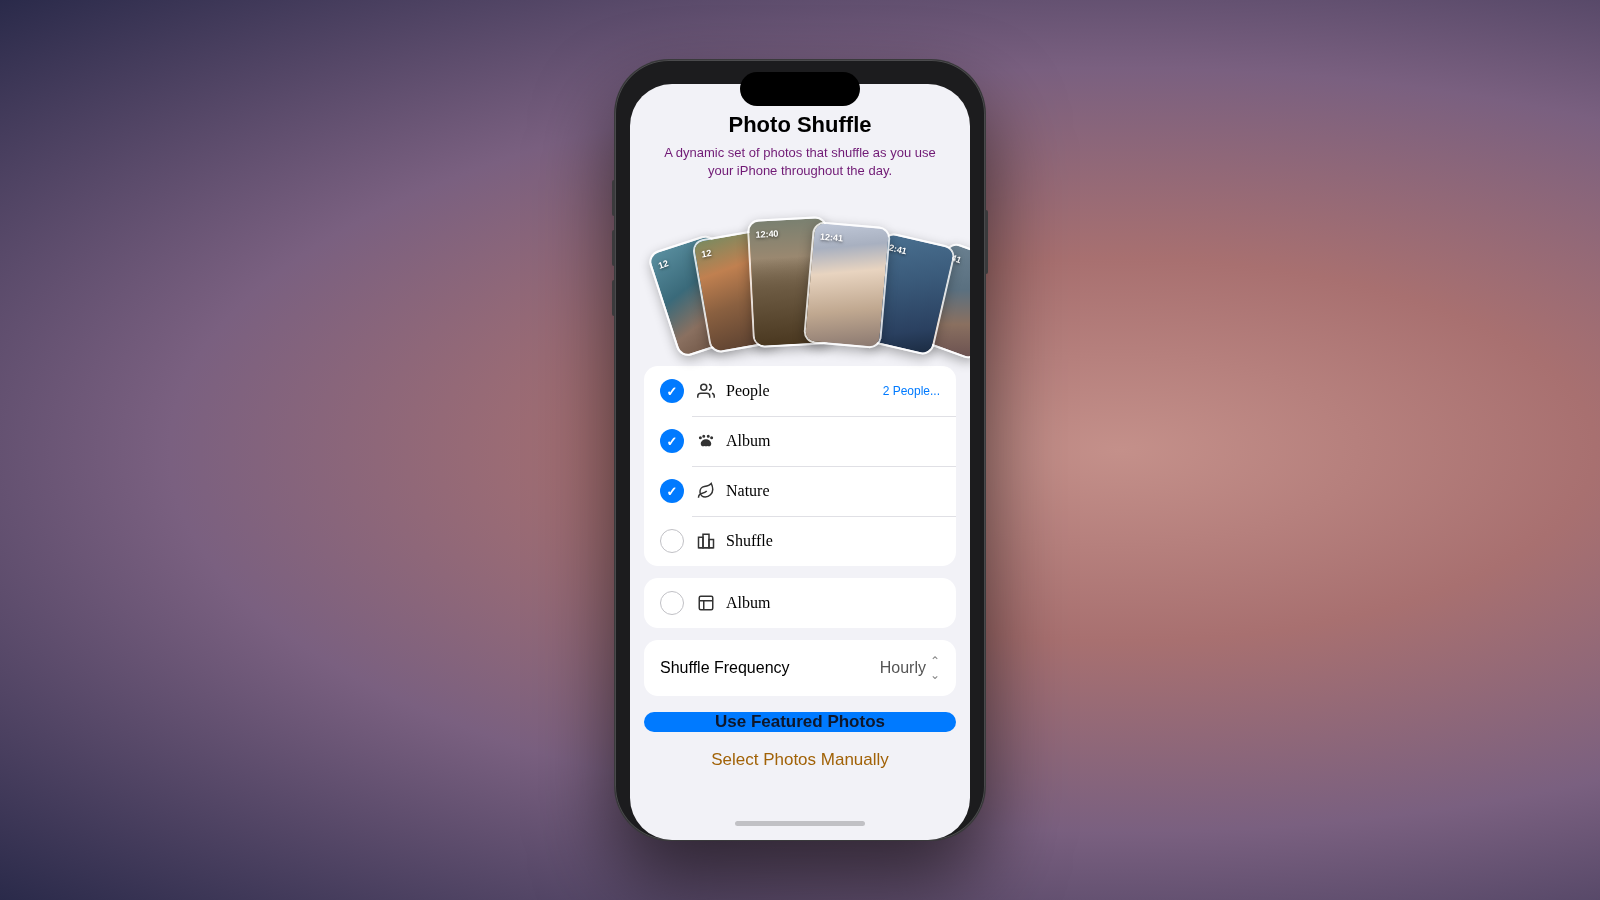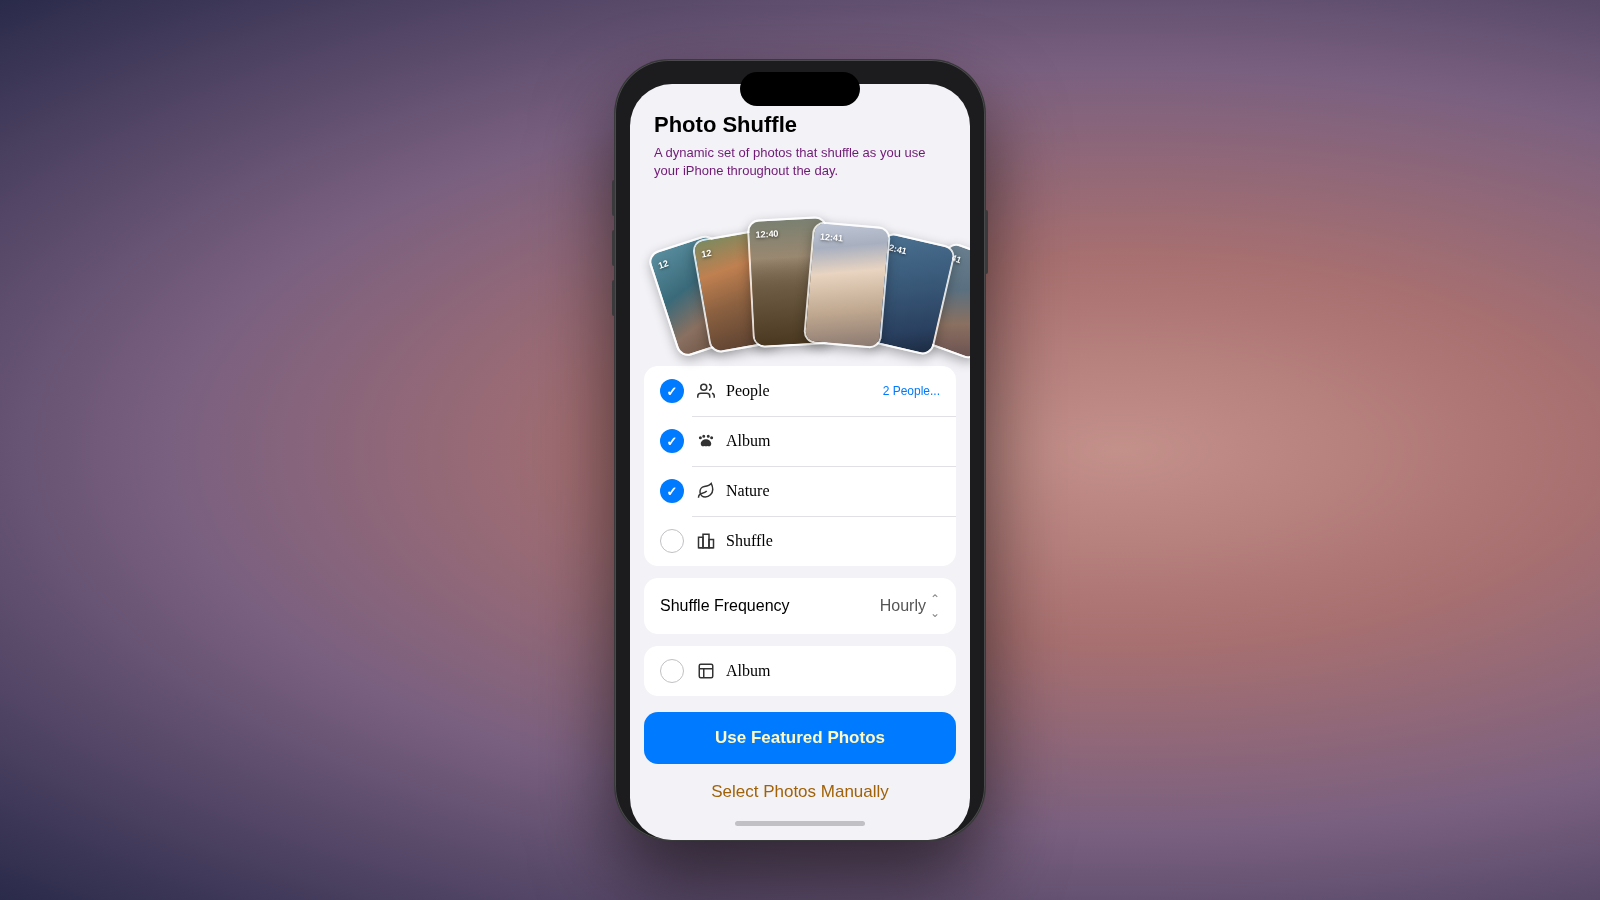--- a/index.html
+++ b/index.html
@@ -83,21 +83,21 @@
     .content {
       flex: 1;
       overflow-y: auto;
       padding: 0 0 20px 0;
       scrollbar-width: none;
     }
     .content::-webkit-scrollbar { display: none; }
 
     
     .header {
-      text-align: left;
+      text-align: center;
       padding: 28px 24px 16px;
     }
 
     .header-title {
       font-size: 22px;
       font-weight: 700;
       color: #000;
       margin-bottom: 6px;
     }
 
@@ -244,24 +244,24 @@
 
     .stepper-icon {
       font-size: 12px;
       color: #888;
     }
 
     
     .btn-featured {
       margin: 4px 14px 0;
       background: #007AFF;
-      color: #fef9c3;
+      color: #0f172a;
       border: none;
       border-radius: 14px;
-      padding: 16px;
+      padding: 0;
       font-size: 17px;
       font-weight: 600;
       width: calc(100% - 28px);
       cursor: pointer;
       text-align: center;
     }
 
     .btn-manual {
       margin: 10px 14px 4px;
       background: transparent;
@@ -403,45 +403,45 @@
               <line x1="2" y1="21" x2="22" y2="21"></line>
             </svg>
           </div>
           <span class="item-label">Shuffle</span>
         </div>
 
       </div>
 
       
       <div class="section">
-        <div class="frequency-row">
-          <span class="frequency-label">Shuffle Frequency</span>
-          <div class="frequency-value">
-            <span>Hourly</span>
-            <span class="stepper-icon">⌃<br style="line-height:0.3">⌄</span>
-          </div>
-        </div>
-      </div>
-
-      
-      <div class="section">
         <div class="list-item">
           <div class="checkbox checkbox-unchecked"></div>
           <div class="item-icon album-icon">
             <svg width="18" height="18" viewBox="0 0 24 24" fill="none" stroke="#333" stroke-width="2">
               <rect x="3" y="3" width="18" height="18" rx="2"></rect>
               <path d="M3 9h18"></path>
               <path d="M9 21V9"></path>
             </svg>
           </div>
           <span class="item-label">Album</span>
         </div>
       </div>
 
       
+      <div class="section">
+        <div class="frequency-row">
+          <span class="frequency-label">Shuffle Frequency</span>
+          <div class="frequency-value">
+            <span>Hourly</span>
+            <span class="stepper-icon">⌃<br style="line-height:0.3">⌄</span>
+          </div>
+        </div>
+      </div>
+
+      
       <button class="btn-featured">Use Featured Photos</button>
 
       
       <button class="btn-manual">Select Photos Manually</button>
 
     </div>
 
     <div class="home-indicator"></div>
   </div>
 </div>

